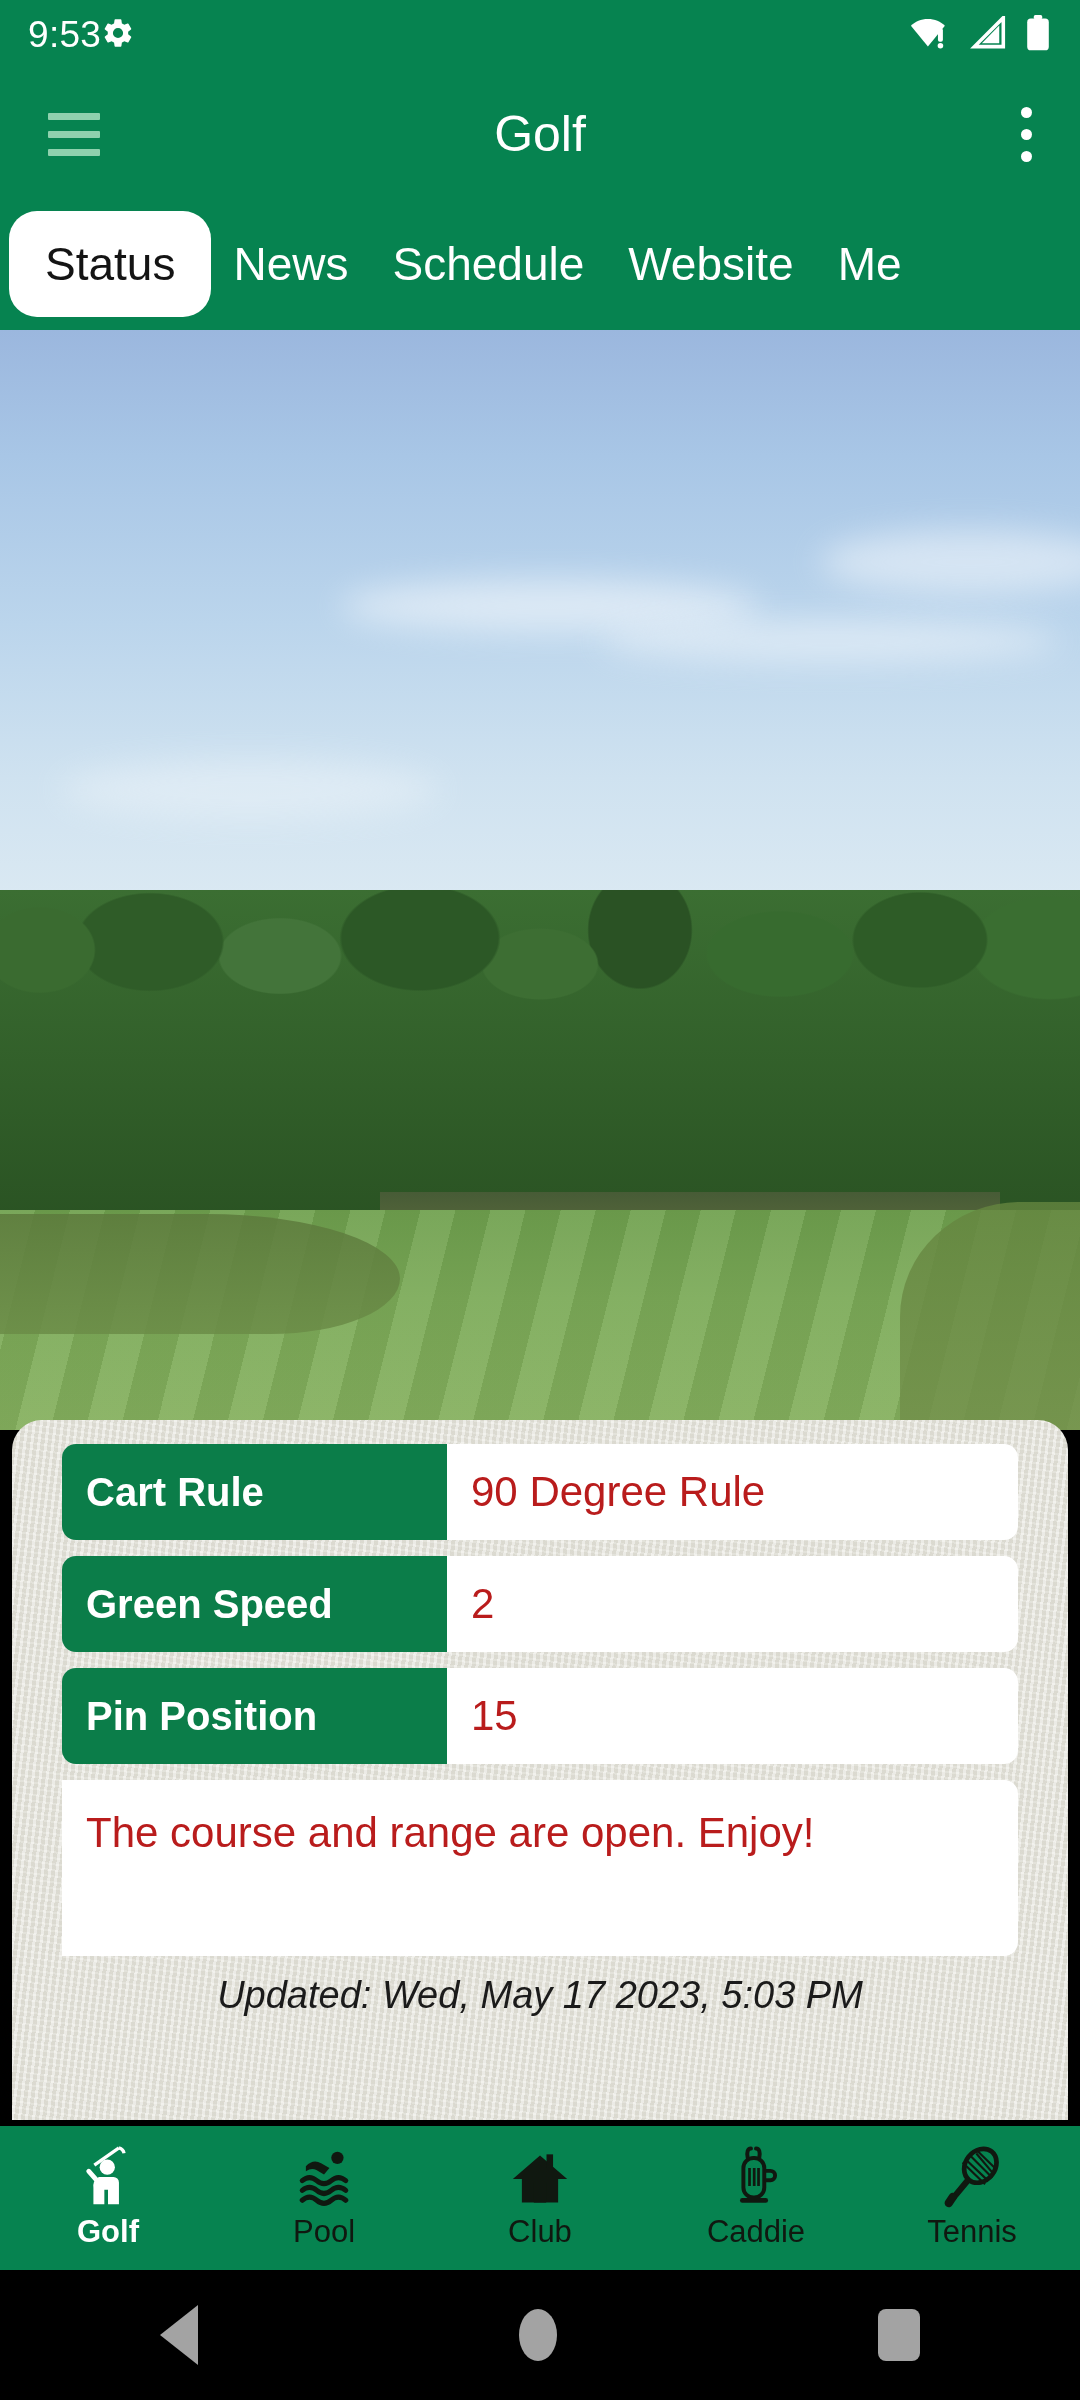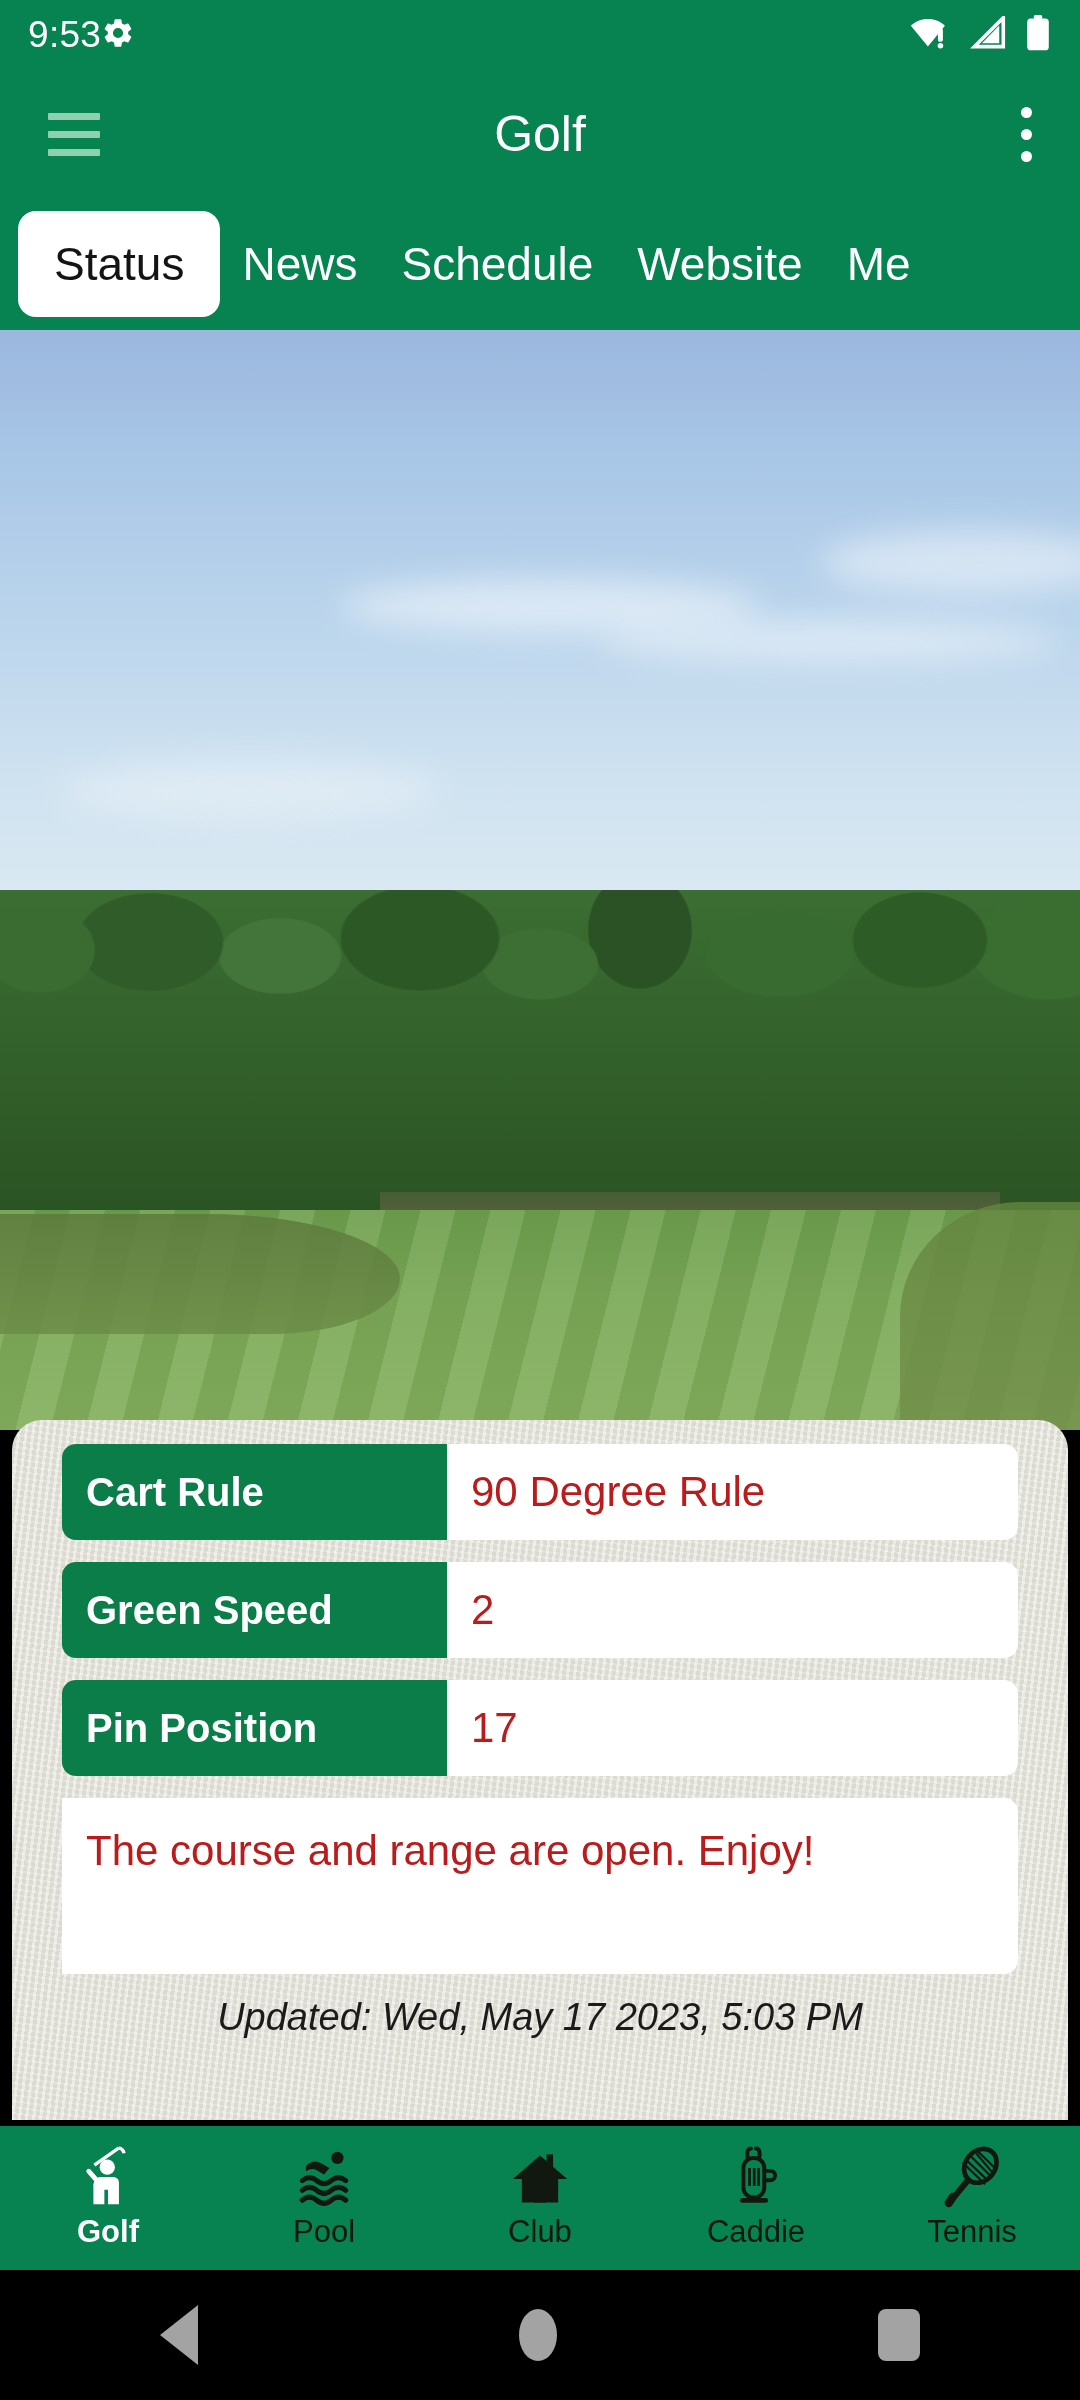--- a/index.html
+++ b/index.html
@@ -39,22 +39,22 @@
   
   .tab-bar {
     position:absolute; top:198px; left:0; width:1080px; height:132px;
     background:#068350; display:flex; align-items:center; overflow:hidden;
   }
   .tab {
     color:#ffffff; font-size:46px; white-space:nowrap; cursor:pointer;
     padding:0 22px; flex:0 0 auto;
   }
   .tab.active {
-    background:#ffffff; color:#141414; border-radius:18px;
-    padding:26px 36px; margin-left:18px; font-weight:400;
+    background:#ffffff; color:#141414; border-radius:28px;
+    padding:26px 36px; margin-left:9px; font-weight:400;
   }
 
   
   .photo {
     position:absolute; top:330px; left:0; width:1080px; height:1100px;
     overflow:hidden; background:#9CC6E8;
   }
   .sky {
     position:absolute; top:0; left:0; width:1080px; height:700px;
     background:linear-gradient(#9BB7DE 0%, #A8C6E6 18%, #BBD5EC 42%, #CFE2F0 64%, #DCEAF3 84%, #E2EDF4 100%);
@@ -115,21 +115,21 @@
   .card {
     position:absolute; top:1420px; left:12px; width:1056px; height:700px;
     background:#E7E6DE;
     background-image:
       repeating-linear-gradient(97deg, rgba(255,255,255,.35) 0 3px, rgba(190,188,175,.18) 3px 7px),
       repeating-linear-gradient(8deg, rgba(255,255,255,.18) 0 2px, rgba(175,173,160,.10) 2px 6px);
     border-radius:30px 30px 0 0;
     padding:24px 50px 0 50px;
     overflow:hidden;
   }
-  .row { display:flex; margin-bottom:22px; align-items:stretch; }
+  .row { display:flex; margin-bottom:16px; align-items:stretch; }
   .row-label {
     background:#0B7D49; color:#ffffff;
     font-weight:bold; font-size:40px;
     border-radius:14px 0 0 14px;
     width:385px; flex:0 0 385px;
     display:flex; align-items:center; padding-left:24px;
     min-height:96px;
   }
   .row-value {
     background:#ffffff; color:#b91c1c; font-size:42px;
@@ -256,21 +256,21 @@
       <div class="row-value">90 Degree Rule</div>
     </div>
 
     <div class="row">
       <div class="row-label">Green Speed</div>
       <div class="row-value">2</div>
     </div>
 
     <div class="row">
       <div class="row-label">Pin Position</div>
-      <div class="row-value">17</div>
+      <div class="row-value">15</div>
     </div>
 
     <div class="row desc">
       <div class="row-value">The course and range are open. Enjoy!</div>
     </div>
 
     <div class="updated">Updated: Wed, May 17 2023, 5:03 PM</div>
   </div>
 
   <div class="bottom-nav">

